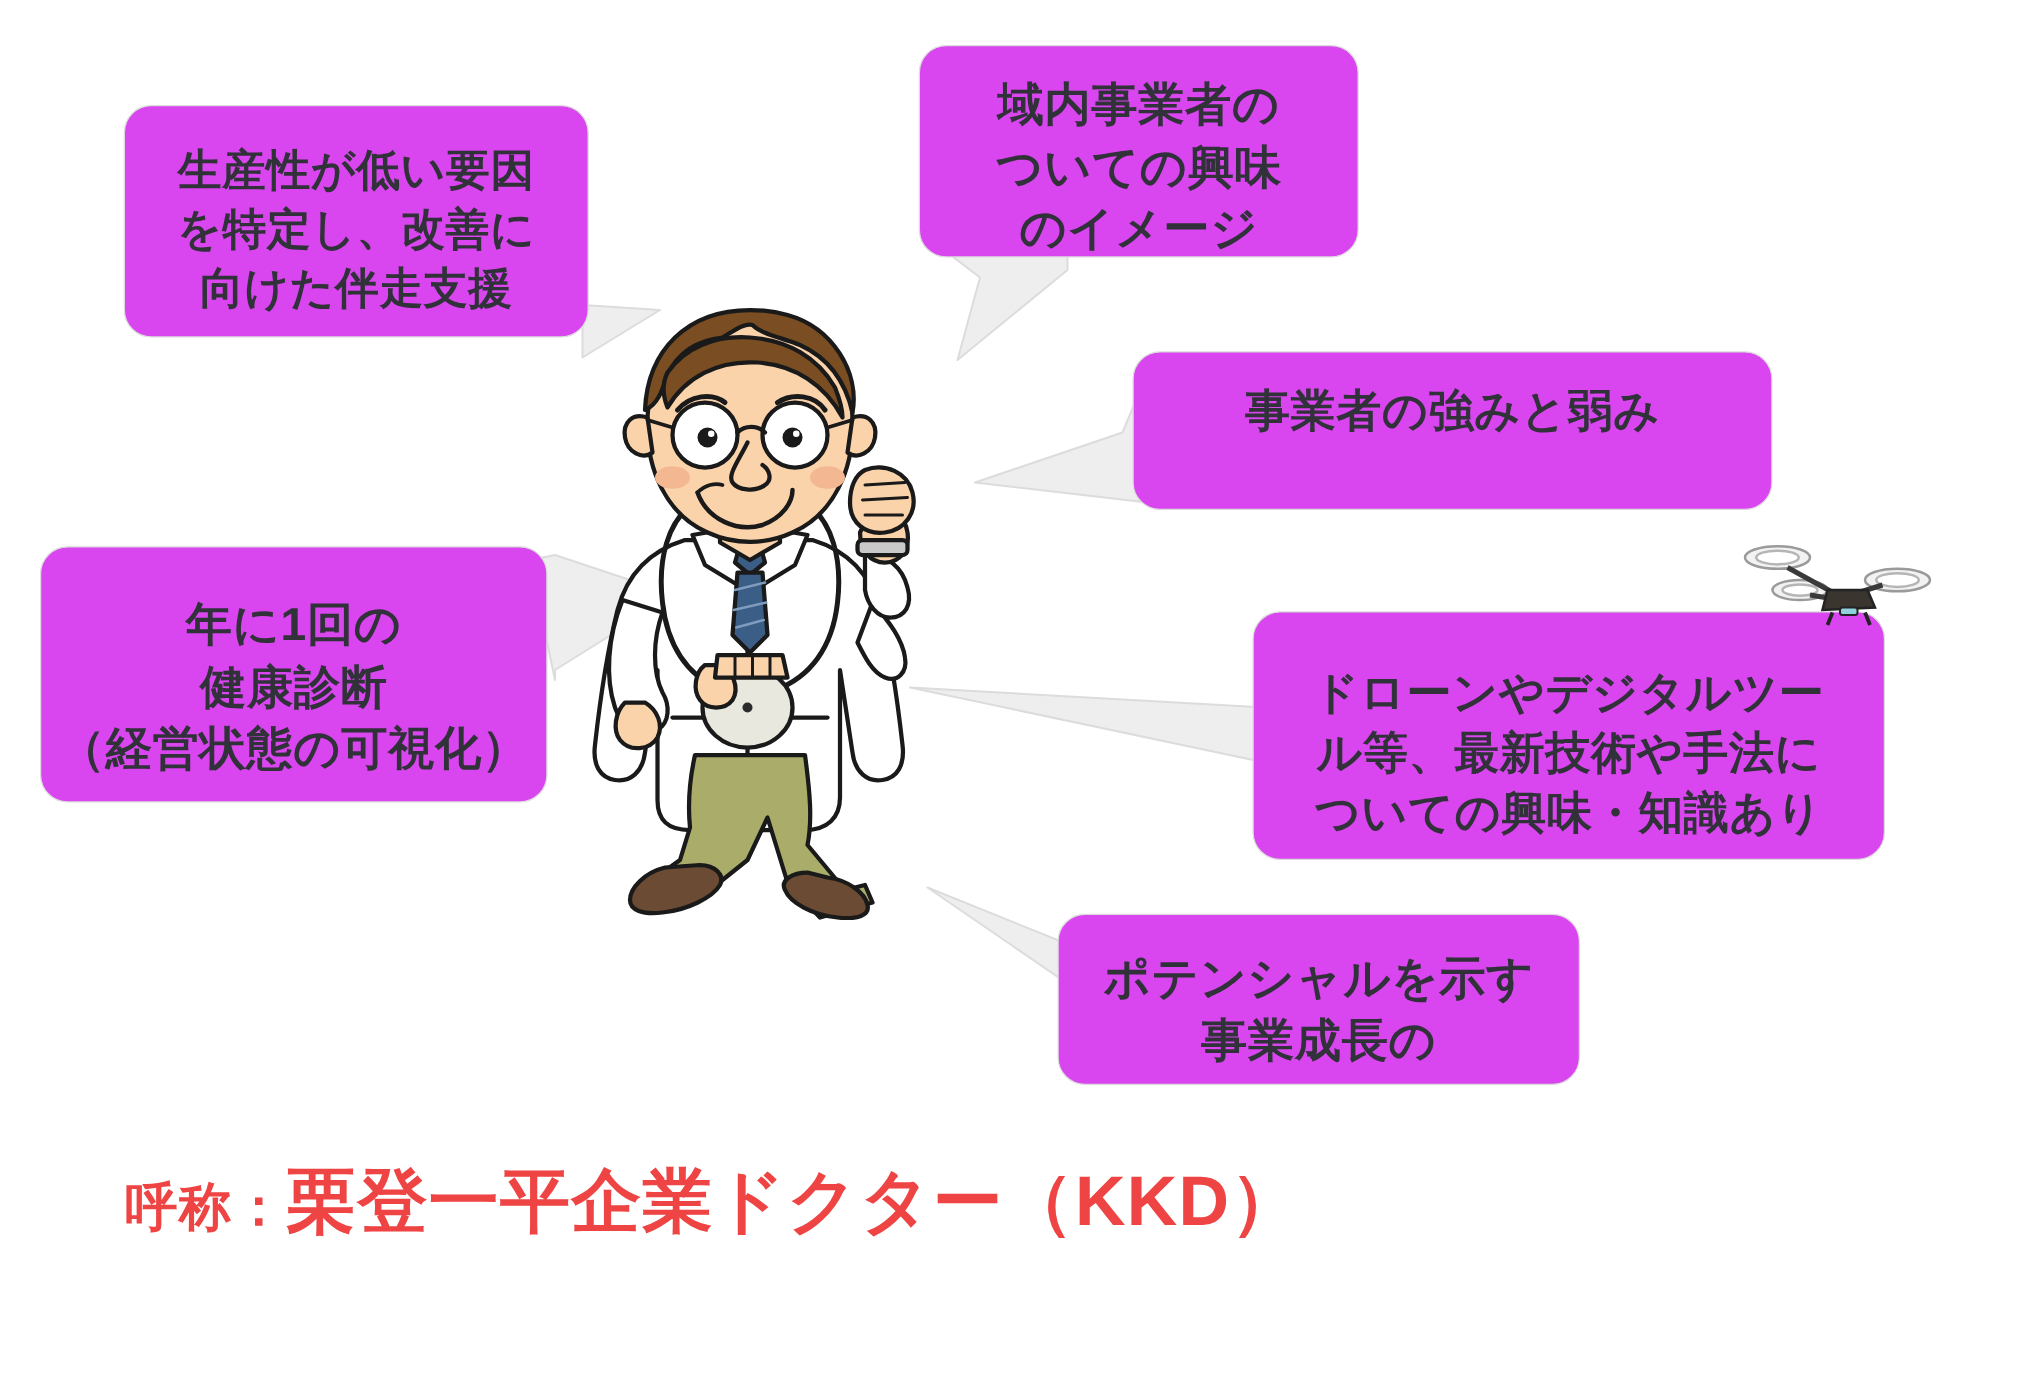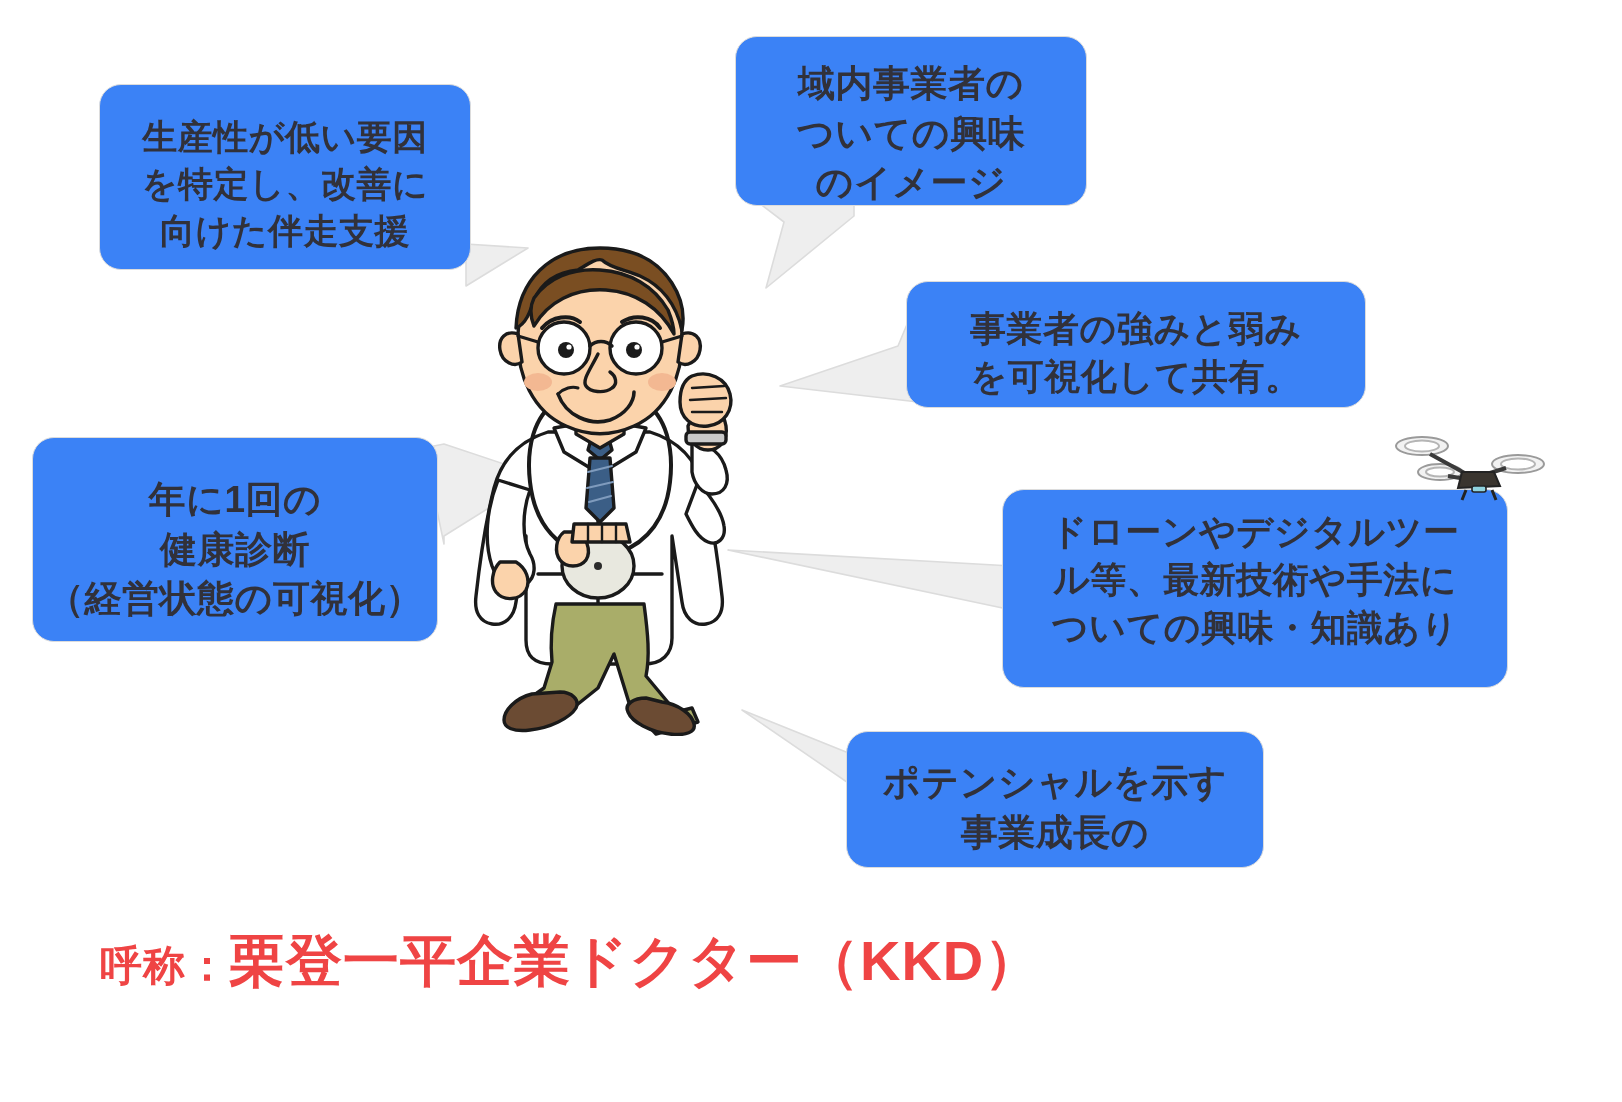--- a/index.html
+++ b/index.html
@@ -8,21 +8,21 @@
     background:#ffffff;
     font-family:"Liberation Sans","DejaVu Sans",sans-serif;
     overflow:hidden;
     position:relative;
   }
   #stage{position:relative;width:1622px;height:1102px;}
 
   
   .bubble{
     position:absolute;
-    background:#3b82f6;
+    background:#d946ef;
     border:1px solid #dcdcdc;
     border-radius:22px;
     box-sizing:border-box;
     color:#31313a;
     text-align:center;
     line-height:1.34;
     letter-spacing:0.5px;
     z-index:4;
   }
   .bubble .txt{display:block;white-space:nowrap;}
@@ -35,30 +35,30 @@
   
   #b-productivity{
     left:99px;  top:84px;  width:372px; height:186px;
     font-size:35px; padding-top:29px;
   }
   #b-kakaritsuke{
     left:735px; top:36px;  width:352px; height:170px;
     font-size:37px; padding-top:22px;
   }
   #b-strength{
-    left:906px; top:281px; width:460px; height:127px;
+    left:906px; top:281px; width:512px; height:127px;
     font-size:36px; padding-top:23px;
   }
   #b-checkup{
     left:32px;  top:437px; width:406px; height:205px;
     font-size:37px; padding-top:37px;
   }
   #b-drone{
     left:1002px;top:489px; width:506px; height:199px;
-    font-size:36px; padding-top:18px;
+    font-size:36px; padding-top:40px;
   }
   #b-growth{
     left:846px; top:731px; width:418px; height:137px;
     font-size:37px; padding-top:26px;
   }
 
   
   #caption{
     position:absolute;
     left:100px; top:924px;
@@ -111,21 +111,20 @@
   </div>
 
   <div class="bubble bold" id="b-kakaritsuke">
     <span class="txt">域内事業者の</span>
     <span class="txt">ついての興味</span>
     <span class="txt">のイメージ</span>
   </div>
 
   <div class="bubble bold" id="b-strength">
     <span class="txt">事業者の強みと弱み</span>
-    <span class="txt">を可視化して共有。</span>
   </div>
 
   <div class="bubble bold" id="b-checkup">
     <span class="txt">年に1回の</span>
     <span class="txt">健康診断</span>
     <span class="txt">（経営状態の可視化）</span>
   </div>
 
   <div class="bubble bold" id="b-drone">
     <span class="txt">ドローンやデジタルツー</span>

